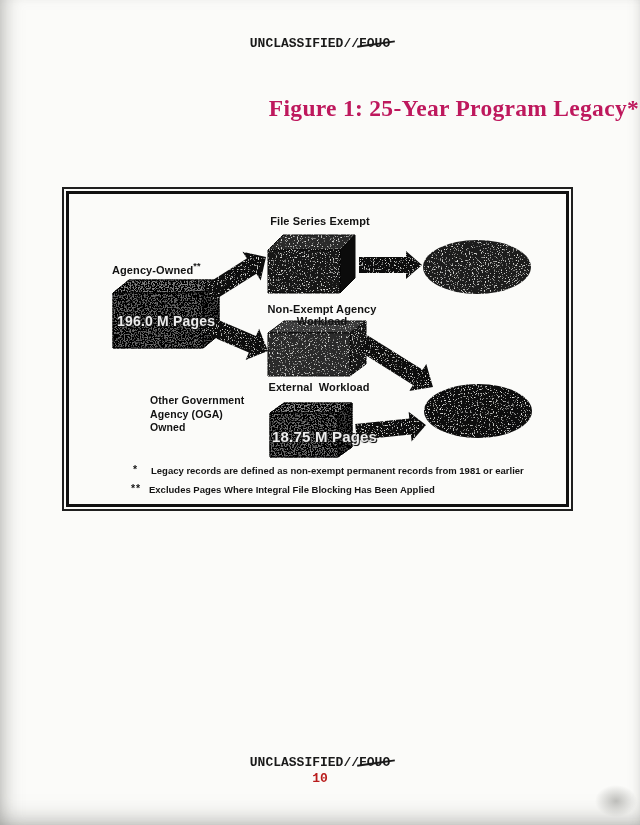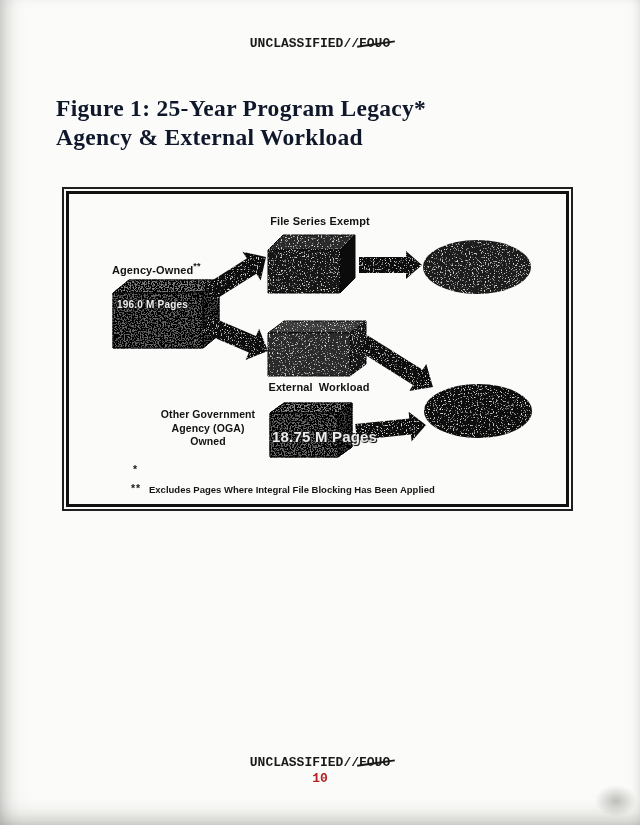--- a/index.html
+++ b/index.html
@@ -19,63 +19,62 @@
   .struck{position:relative;display:inline-block;}
   .struck::after{
     content:"";position:absolute;left:-2px;right:-5px;top:45%;
     border-top:2px solid #1a1a1a;transform:rotate(-8deg);
   }
   .page-number{
     position:absolute;top:771px;left:0;width:100%;text-align:center;
     font-family:"Liberation Mono",monospace;font-size:13px;font-weight:700;color:#b91c1c;
   }
   .figure-title{
-    position:absolute;top:94px;left:56px;right:1px;margin:0;text-align:left;
+    position:absolute;top:94px;left:56px;right:1px;margin:0;text-align:right;
     font-family:"Liberation Serif",serif;font-size:23.5px;line-height:29px;
-    font-weight:700;letter-spacing:.3px;color:#0f172a;
+    font-weight:700;letter-spacing:.3px;color:#be185d;
   }
   .figure-title .line{display:block;}
   .frame{
     position:absolute;left:66px;top:191px;width:497px;height:310px;
     border:3px solid #101010;outline:2px solid #1f1f1f;outline-offset:2px;
   }
   .diagram-svg{position:absolute;left:0;top:0;width:640px;height:825px;pointer-events:none;}
   .dlabel{position:absolute;font-size:11px;font-weight:700;letter-spacing:.1px;color:#121212;}
   .lbl-exempt{left:240px;top:215px;width:160px;text-align:center;}
   .lbl-agency{left:112px;top:261px;}
   .lbl-agency sup{font-size:9px;}
   .lbl-nonexempt{left:243px;top:303px;width:158px;text-align:center;}
   .lbl-external{left:250px;top:381px;width:138px;text-align:center;word-spacing:3px;}
-  .lbl-oga{left:150px;top:408px;width:116px;text-align:center;font-size:10.5px;line-height:13.5px;}
+  .lbl-oga{left:150px;top:394px;width:116px;text-align:left;font-size:10.5px;line-height:13.5px;}
   .lbl-oga span{display:block;}
   .boxvalue{
     position:absolute;font-weight:700;color:#ededed;letter-spacing:.2px;
     text-shadow:-1px -1px 0 #1a1a1a,1px 1px 0 #1a1a1a,0 0 2px #000;
   }
-  .val-agency{left:117px;top:299px;font-size:10px;}
+  .val-agency{left:117px;top:313px;font-size:14px;}
   .val-external{left:272px;top:428px;font-size:15px;}
   .footnote{position:absolute;display:flex;font-size:9.5px;font-weight:700;color:#141414;width:440px;}
   .footnote .fn-marker{flex:0 0 18px;position:relative;top:-2px;font-size:10.5px;letter-spacing:1px;}
   .fn-1{left:133px;top:465px;}
   .fn-2{left:131px;top:484px;}
   .smudge{
     position:absolute;left:595px;top:785px;width:42px;height:32px;
     background:radial-gradient(closest-side,rgba(100,100,95,.4),rgba(100,100,95,0));
   }
 </style>
 </head>
 <body>
 
 <div class="page">
 
   <div class="classification header"><span>UNCLASSIFIED//</span><span class="struck">FOUO</span></div>
 
   <h1 class="figure-title">
     <span class="line">Figure 1: 25-Year Program Legacy*</span>
-    <span class="line">Agency &amp; External Workload</span>
   </h1>
 
   <div class="frame"></div>
 
   <svg class="diagram-svg" viewBox="0 0 640 825" xmlns="http://www.w3.org/2000/svg">
     <defs>
       <filter id="speckDark" x="-5%" y="-5%" width="110%" height="110%">
         <feTurbulence type="fractalNoise" baseFrequency="0.7" numOctaves="2" seed="8" result="t"></feTurbulence>
         <feColorMatrix in="t" type="matrix" values="0 0 0 0 0  0 0 0 0 0  0 0 0 0 0  7 0 0 0 -2.6" result="m"></feColorMatrix>
         <feComposite in="m" in2="SourceGraphic" operator="in" result="s"></feComposite>
@@ -124,31 +123,33 @@
 
     <polygon fill="#101010" filter="url(#speckLight)" points="213.8,300.6 256.4,273.7 260.7,280.5 266.0,257.0 242.5,251.7 246.8,258.5 204.2,285.4"></polygon>
     <polygon fill="#101010" filter="url(#speckLight)" points="201.5,332.3 248.8,352.6 245.7,359.9 268.0,351.0 259.1,328.7 255.9,336.0 208.5,315.7"></polygon>
     <polygon fill="#101010" filter="url(#speckLight)" points="359.0,273.0 406.0,273.0 406.0,279.0 422.0,265.0 406.0,251.0 406.0,257.0 359.0,257.0"></polygon>
     <polygon fill="#101010" filter="url(#speckLight)" points="358.2,350.6 413.0,385.0 409.2,391.0 433.0,387.0 426.3,363.9 422.6,369.8 367.8,335.4"></polygon>
     <polygon fill="#101010" filter="url(#speckLight)" points="356.8,440.0 410.9,434.6 411.6,441.5 426.0,425.0 408.6,411.7 409.3,418.6 355.2,424.0"></polygon>
   </svg>
 
   <div class="dlabel lbl-exempt">File Series Exempt</div>
   <div class="dlabel lbl-agency"><span>Agency-Owned</span><sup>**</sup></div>
+  <div class="dlabel lbl-nonexempt">Non-Exempt Agency Workload</div>
   <div class="dlabel lbl-external">External Workload</div>
   <div class="dlabel lbl-oga">
     <span>Other Government</span>
     <span>Agency (OGA)</span>
     <span>Owned</span>
   </div>
   <div class="boxvalue val-agency">196.0 M Pages</div>
   <div class="boxvalue val-external">18.75 M Pages</div>
 
   <div class="footnote fn-1">
     <span class="fn-marker">*</span>
+    <span class="fn-text">Legacy records are defined as non-exempt permanent records from 1981 or earlier</span>
   </div>
   <div class="footnote fn-2">
     <span class="fn-marker">**</span>
     <span class="fn-text">Excludes Pages Where Integral File Blocking Has Been Applied</span>
   </div>
 
   <div class="classification footer"><span>UNCLASSIFIED//</span><span class="struck">FOUO</span></div>
   <div class="page-number">10</div>
 
   <div class="smudge"></div>

